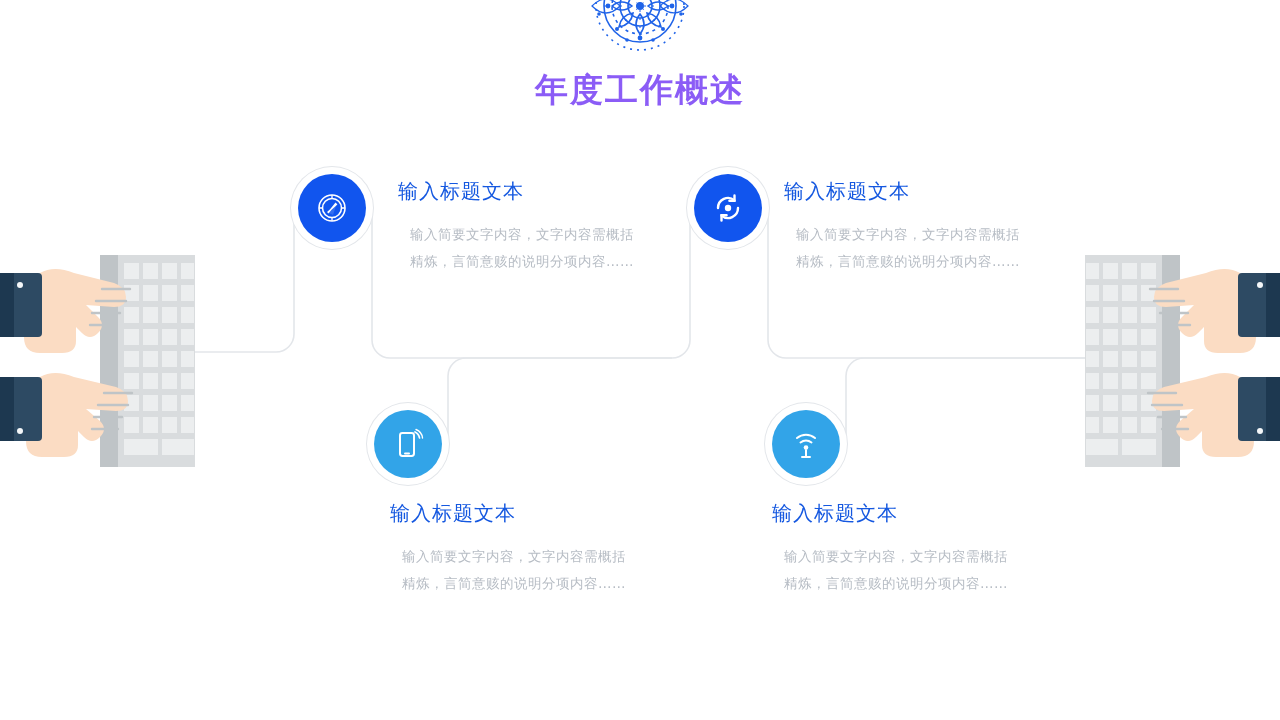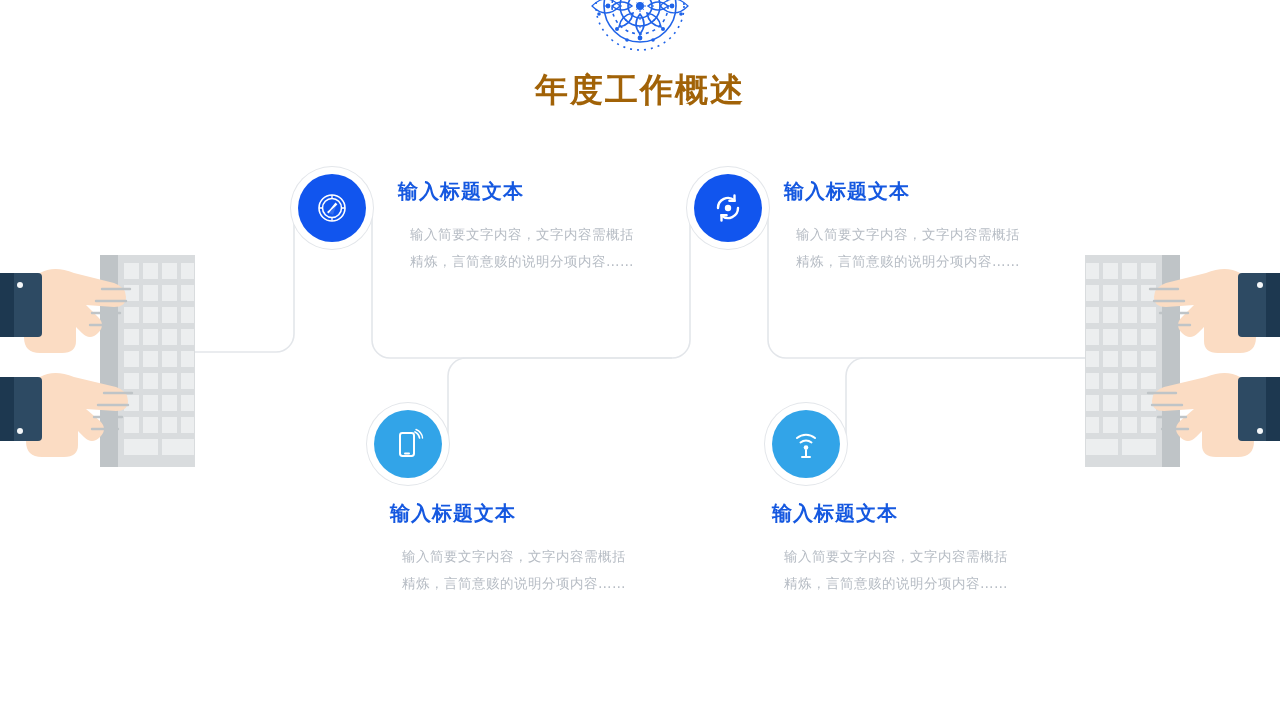--- a/index.html
+++ b/index.html
@@ -12,42 +12,42 @@
   .stage{position:absolute;inset:0;}
 
   
   .ornament{
     position:absolute;left:50%;top:-34px;transform:translateX(-50%);
     width:210px;height:100px;
   }
   .page-title{
     position:absolute;left:0;right:0;top:68px;
     text-align:center;
-    font-size:33px;font-weight:bold;color:#a16207;
+    font-size:33px;font-weight:bold;color:#8b5cf6;
     letter-spacing:2px;
     font-family:"DejaVu Sans","Liberation Sans",sans-serif;
   }
 
   
   .connectors{position:absolute;left:0;top:0;width:1280px;height:720px;}
 
   
   .node{
     position:absolute;width:68px;height:68px;border-radius:50%;
     display:flex;align-items:center;justify-content:center;
     box-shadow:0 0 0 7px #ffffff, 0 0 0 8px #e3e6ea;
   }
   .node.dark{background:#1155ee;}
   .node.light{background:#32a4e8;}
   .node svg{display:block;}
 
   
   .block{position:absolute;width:250px;}
   .block .t{
-    font-size:20px;font-weight:bold;color:#1558e0;margin:0 0 16px 0;
+    font-size:20px;font-weight:normal;color:#1558e0;margin:0 0 16px 0;
     letter-spacing:1px;
   }
   .block .d{
     font-size:13.5px;color:#b6bcc4;line-height:27px;margin:12px;
     letter-spacing:0.5px;
   }
 
   
   .illus{position:absolute;}
 </style>

